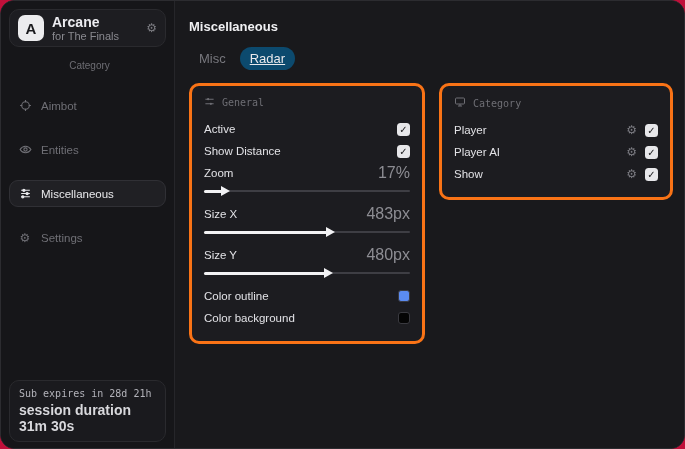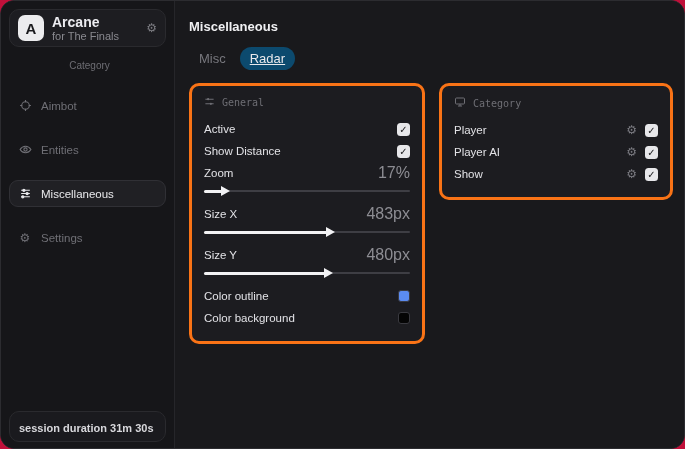--- a/index.html
+++ b/index.html
@@ -53,21 +53,21 @@
   .nav-item .nicon { width:14px; display:flex; justify-content:center; color:inherit; font-size:12px; }
   .nav-item.selected {
     background:#202024; border-color:#303035; color:#e9e9ec;
   }
   .footer-card {
     position:absolute; left:8px; right:8px; bottom:6px;
     background:#1a1a1e; border:1px solid #2a2a2e;
     border-radius:10px; padding:7px 9px;
   }
   .footer-line1 { font-family:"DejaVu Sans Mono",monospace; font-size:10px; color:#b3b3ba; }
-  .footer-line2 { font-size:11px; color:#d8d8dc; font-weight:bold; margin-top:3px; }
+  .footer-line2 { font-size:14px; color:#d8d8dc; font-weight:bold; margin-top:3px; }
   
   .main { flex:1; padding:14px 14px 0 14px; background:#19191c; }
   .page-title { color:#f0f0f2; font-size:13px; font-weight:bold; margin-top:4px; }
   .tabs { display:flex; align-items:center; gap:4px; margin-top:13px; }
   .tab {
     font-size:13px; color:#77777d; padding:4px 10px;
     border-radius:12px; cursor:pointer;
   }
   .tab.active { background:#0c4a6e; color:#e9e9ec;text-decoration:underline; }
   .panels { display:flex; gap:14px; margin-top:13px; align-items:flex-start; }
@@ -165,20 +165,21 @@
         </span>
         <span>Miscellaneous</span>
       </div>
       <div class="nav-item">
         <span class="nicon">⚙</span>
         <span>Settings</span>
       </div>
     </div>
 
     <div class="footer-card">
+      <div class="footer-line1">Sub expires in 28d 21h</div>
       <div class="footer-line2">session duration 31m 30s</div>
     </div>
   </div>
 
   <div class="main">
     <div class="page-title">Miscellaneous</div>
 
     <div class="tabs">
       <div class="tab">Misc</div>
       <div class="tab active">Radar</div>

